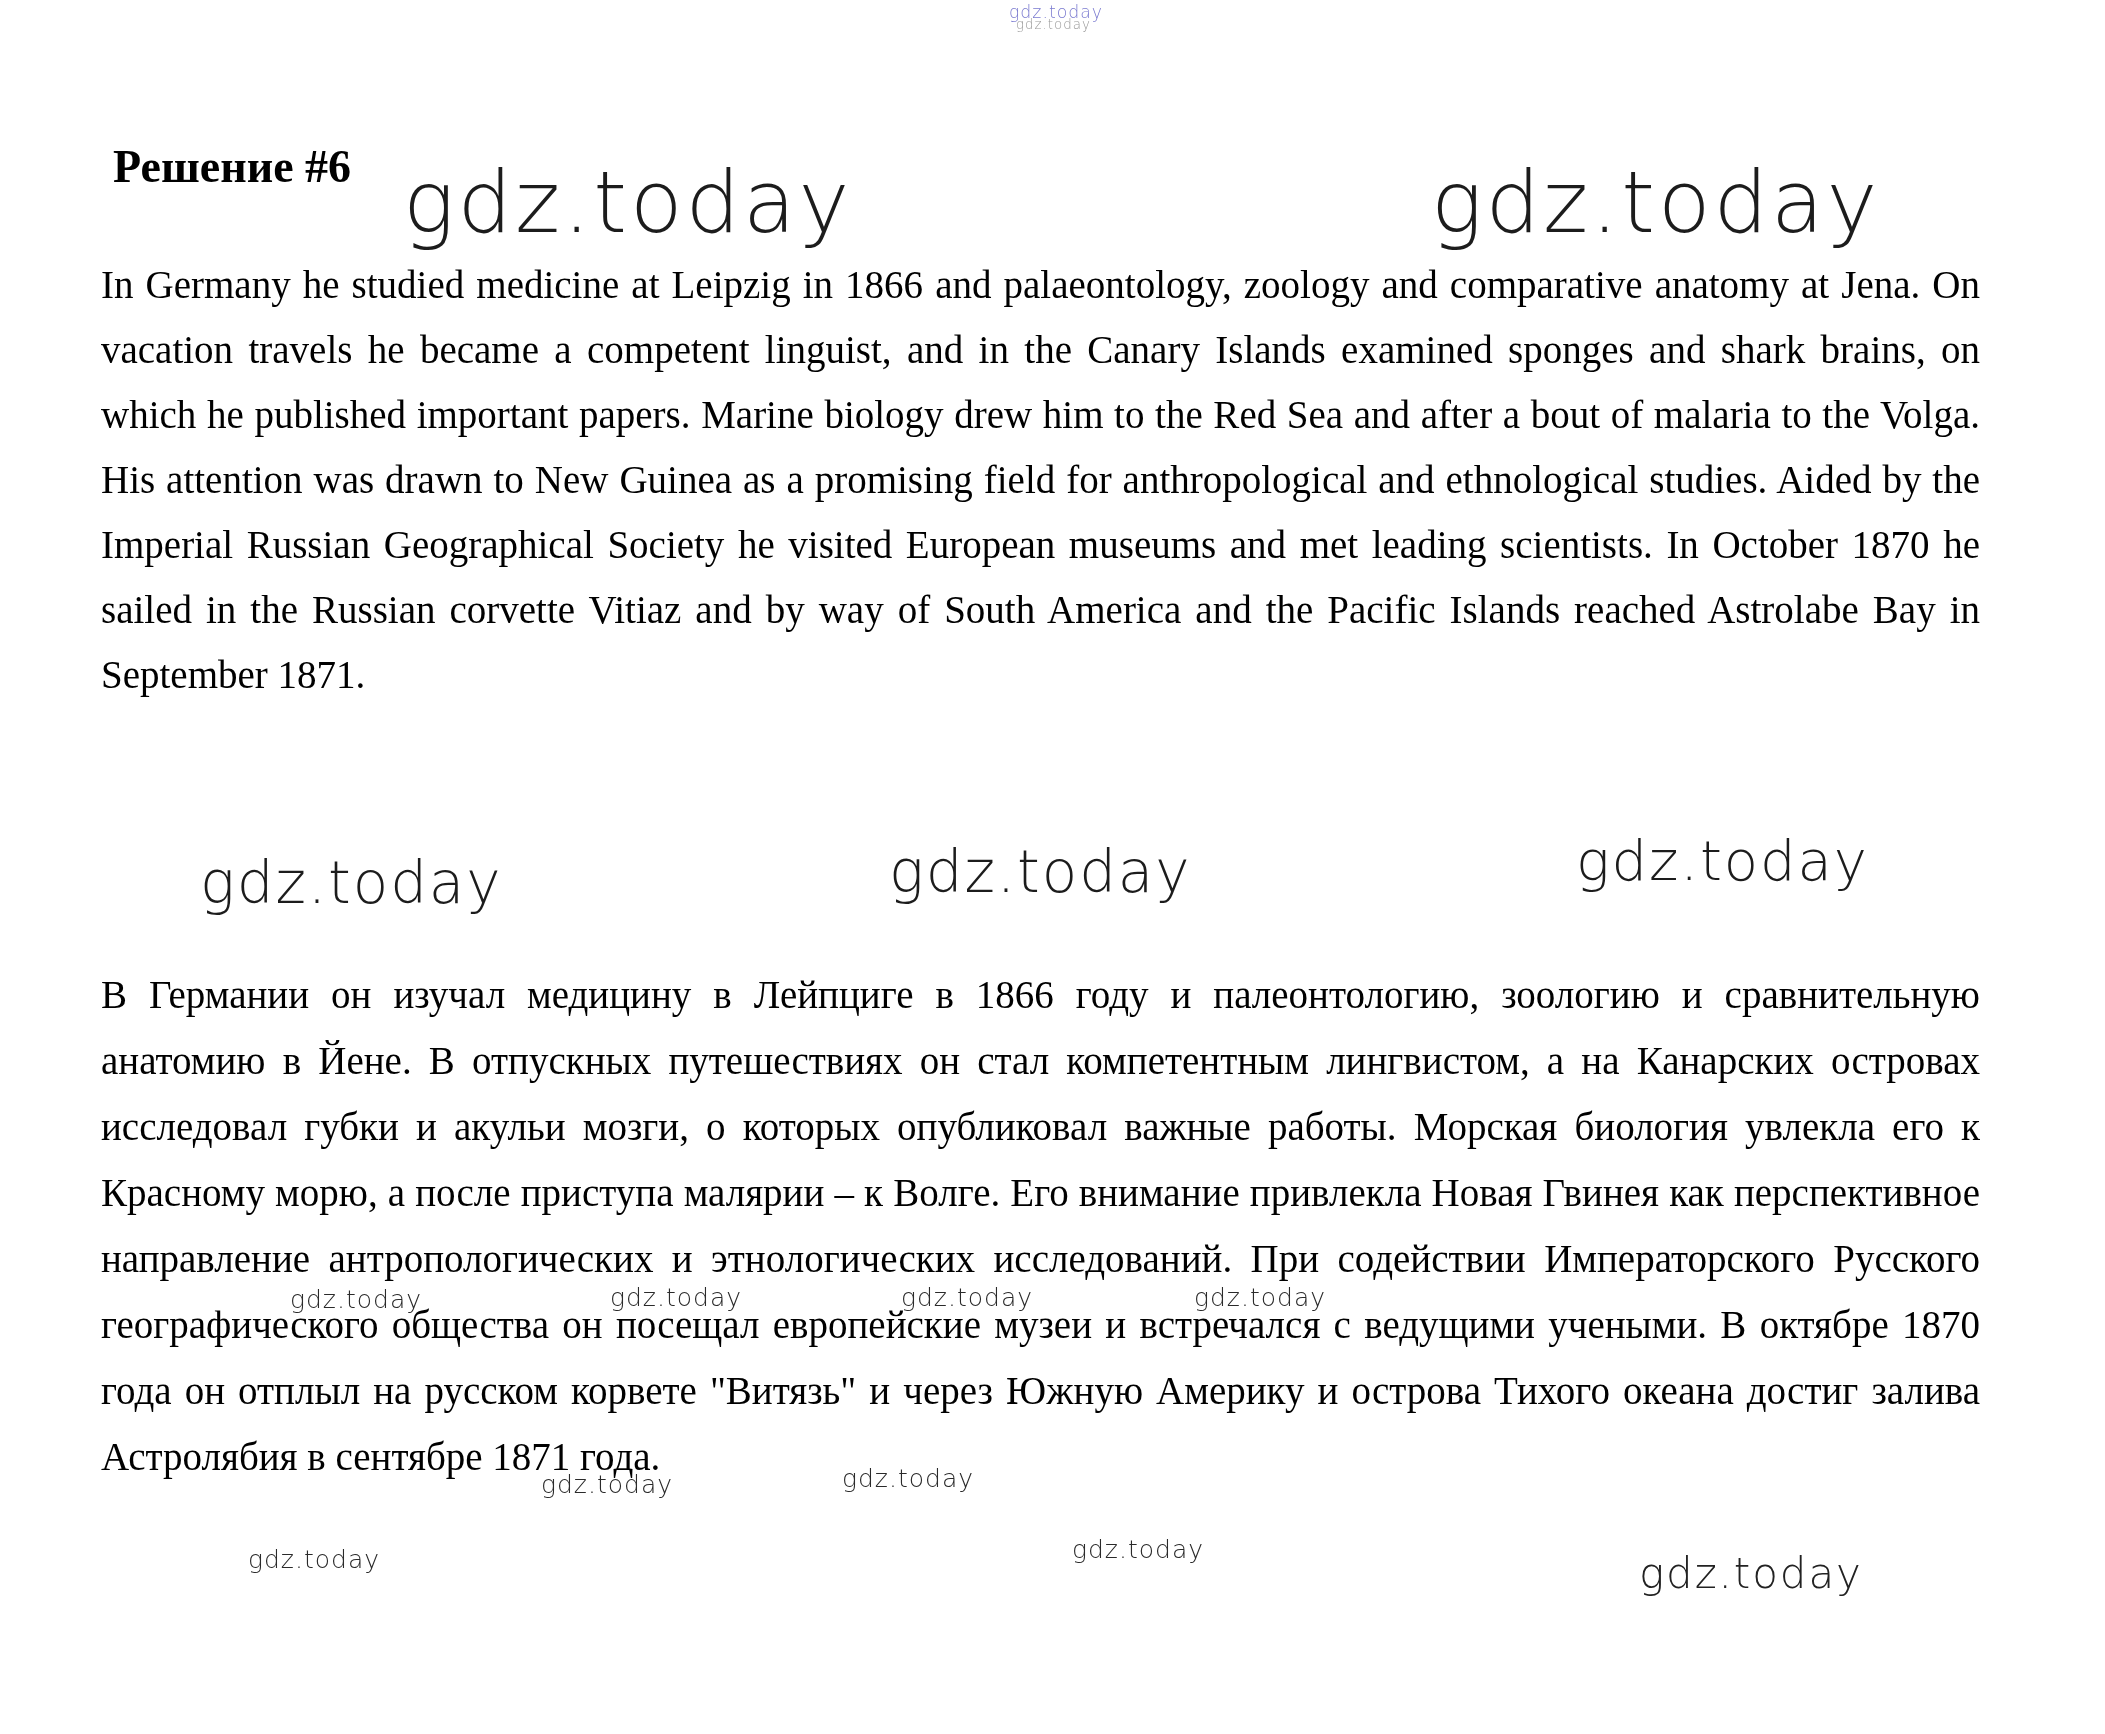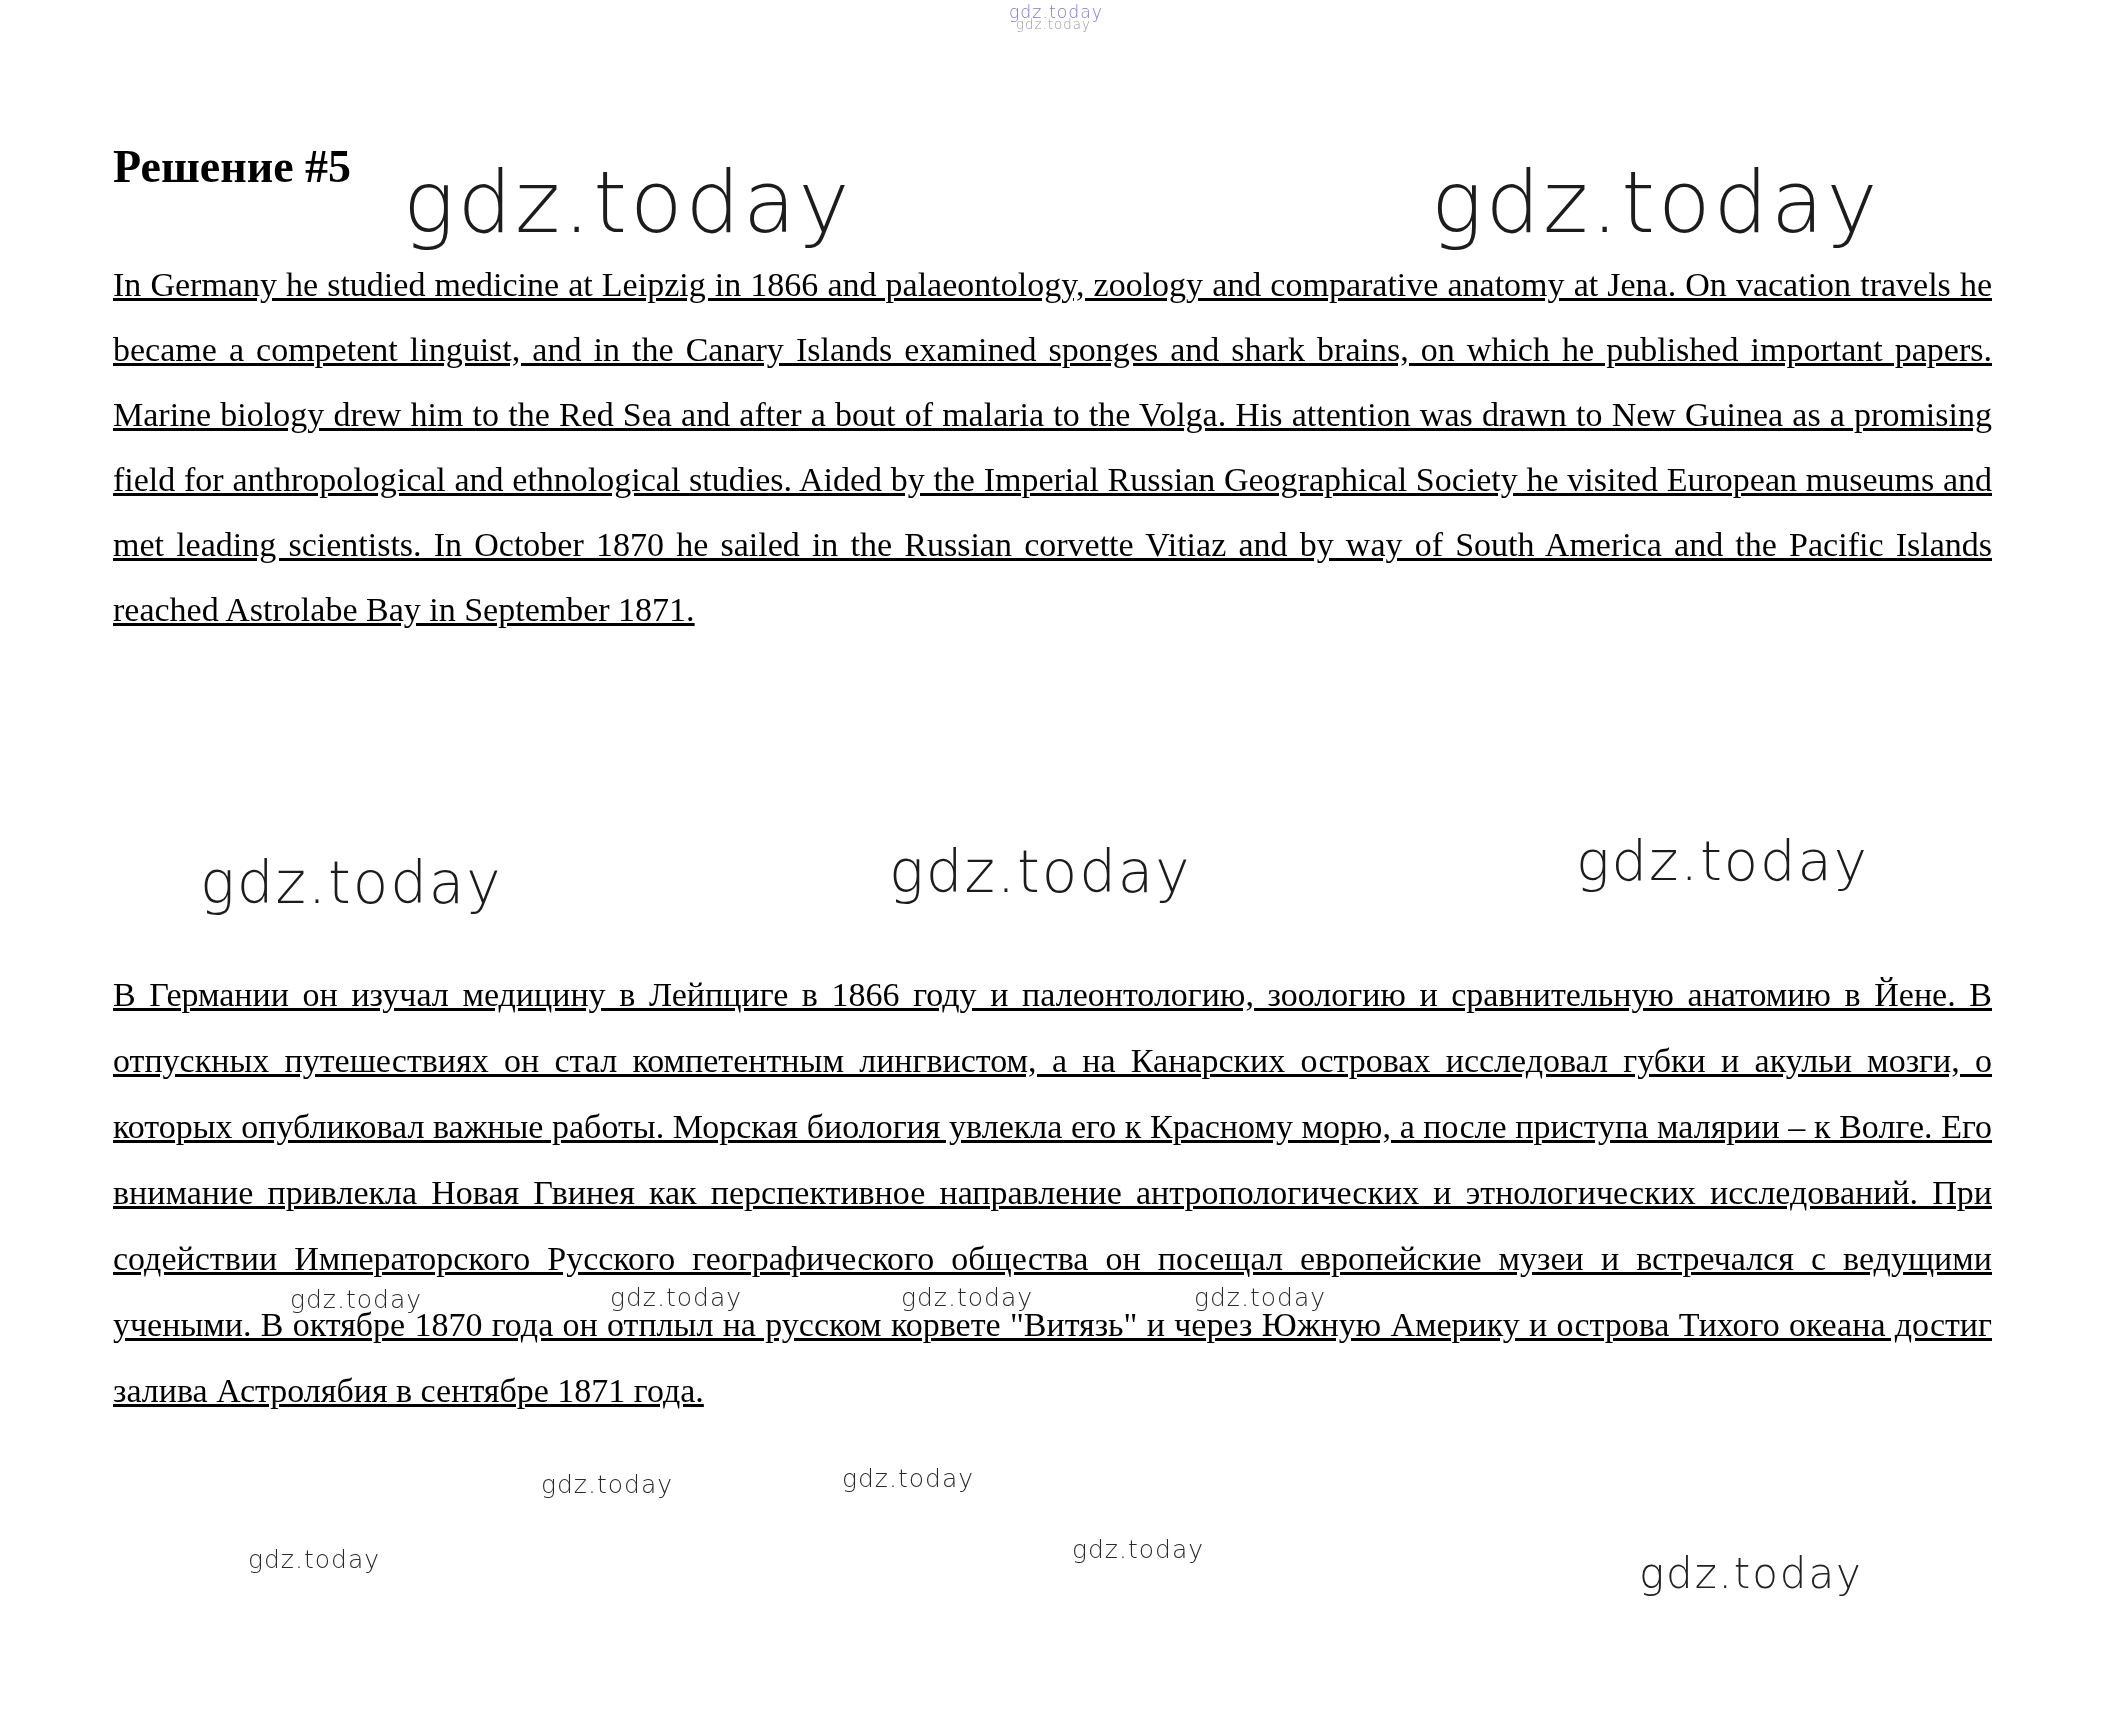--- a/index.html
+++ b/index.html
@@ -17,28 +17,27 @@
     left: 113px;
     top: 140px;
     font-size: 46px;
     font-weight: bold;
     color: #000000;
     z-index: 3;
     white-space: nowrap;
   }
   .para {
     position: absolute;
-    left: 113px;
+    left: 101px;
     width: 1879px;
     text-align: justify;
-    font-size: 34px;
+    font-size: 39px;
     line-height: 65px;
     color: #000000;
     z-index: 2;
-    text-decoration: underline;
   }
   .para-en { top: 252px; }
   .para-ru { top: 918px; line-height: 66px; margin-top: 44px; }
   .wm {
     position: absolute;
     font-family: "DejaVu Sans", sans-serif;
     font-weight: 300;
     color: #1c1c1c;
     letter-spacing: 1.9px;
     white-space: nowrap;
@@ -68,18 +67,18 @@
 <span class="wm wm-small" style="left:610px;  top:1283px;">gdz.today</span>
 <span class="wm wm-small" style="left:901px;  top:1283px;">gdz.today</span>
 <span class="wm wm-small" style="left:1194px; top:1283px;">gdz.today</span>
 <span class="wm wm-small" style="left:541px;  top:1470px;">gdz.today</span>
 <span class="wm wm-small" style="left:842px;  top:1464px;">gdz.today</span>
 <span class="wm wm-small" style="left:248px;  top:1545px;">gdz.today</span>
 <span class="wm wm-small" style="left:1072px; top:1535px;">gdz.today</span>
 
 <span class="wm wm-bottom" style="left:1639px; top:1549px;">gdz.today</span>
 
-<h1 class="heading">Решение #5</h1>
+<h1 class="heading">Решение #6</h1>
 
 <p class="para para-en">In Germany he studied medicine at Leipzig in 1866 and palaeontology, zoology and comparative anatomy at Jena. On vacation travels he became a competent linguist, and in the Canary Islands examined sponges and shark brains, on which he published important papers. Marine biology drew him to the Red Sea and after a bout of malaria to the Volga. His attention was drawn to New Guinea as a promising field for anthropological and ethnological studies. Aided by the Imperial Russian Geographical Society he visited European museums and met leading scientists. In October 1870 he sailed in the Russian corvette Vitiaz and by way of South America and the Pacific Islands reached Astrolabe Bay in September 1871.</p>
 
 <p class="para para-ru">В Германии он изучал медицину в Лейпциге в 1866 году и палеонтологию, зоологию и сравнительную анатомию в Йене. В отпускных путешествиях он стал компетентным лингвистом, а на Канарских островах исследовал губки и акульи мозги, о которых опубликовал важные работы. Морская биология увлекла его к Красному морю, а после приступа малярии – к Волге. Его внимание привлекла Новая Гвинея как перспективное направление антропологических и этнологических исследований. При содействии Императорского Русского географического общества он посещал европейские музеи и встречался с ведущими учеными. В октябре 1870 года он отплыл на русском корвете "Витязь" и через Южную Америку и острова Тихого океана достиг залива Астролябия в сентябре 1871 года.</p>
 
 
 </body></html>

